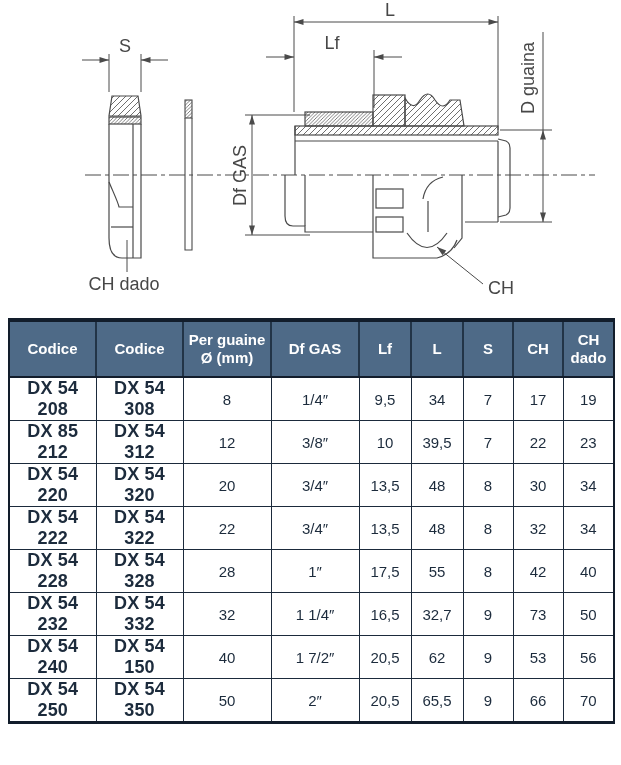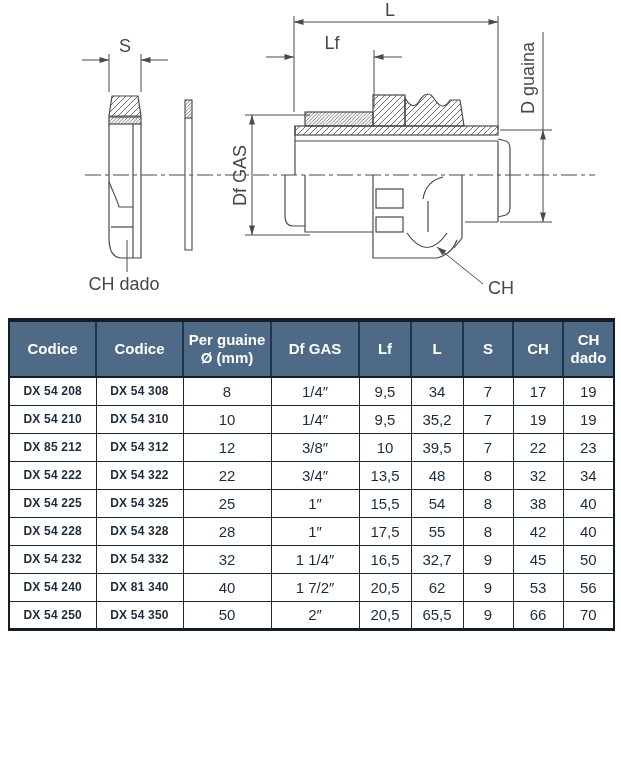--- a/index.html
+++ b/index.html
@@ -38,21 +38,21 @@
   table.spec td {
     border:1px solid #1b2a3b;
     height:28px;
     text-align:center;
     vertical-align:middle;
     font-size:15px;
     color:#1c2b3c;
     padding:0 2px;
     background:#ffffff;
   }
-  table.spec td.code { font-weight:bold; font-size:12px; letter-spacing:.2px; }
+  table.spec td.code { font-weight:bold; font-size:18px; letter-spacing:.2px; }
   table.spec tr td:first-child { border-left:2px solid #121d2b; }
   table.spec tr td:last-child  { border-right:2px solid #121d2b; }
   table.spec tr:last-child td  { border-bottom:3px solid #121d2b;margin-top:13px; }
 
   text.dim {
     font-family:"Liberation Sans", sans-serif;
     font-size:18px;
     fill:#474747;
   }
 </style>
@@ -191,88 +191,77 @@
         <td class="code">DX 54 308</td>
         <td>8</td>
         <td>1/4″</td>
         <td>9,5</td>
         <td>34</td>
         <td>7</td>
         <td>17</td>
         <td>19</td>
       </tr>
       <tr>
-        <td class="code">DX 54 210</td>
-        <td class="code">DX 54 310</td>
-        <td>10</td>
-        <td>1/4″</td>
-        <td>9,5</td>
-        <td>35,2</td>
-        <td>7</td>
-        <td>19</td>
-        <td>19</td>
-      </tr>
-      <tr>
         <td class="code">DX 85 212</td>
         <td class="code">DX 54 312</td>
         <td>12</td>
         <td>3/8″</td>
         <td>10</td>
         <td>39,5</td>
         <td>7</td>
         <td>22</td>
         <td>23</td>
       </tr>
       <tr>
+        <td class="code">DX 54 220</td>
+        <td class="code">DX 54 320</td>
+        <td>20</td>
+        <td>3/4″</td>
+        <td>13,5</td>
+        <td>48</td>
+        <td>8</td>
+        <td>30</td>
+        <td>34</td>
+      </tr>
+      <tr>
         <td class="code">DX 54 222</td>
         <td class="code">DX 54 322</td>
         <td>22</td>
         <td>3/4″</td>
         <td>13,5</td>
         <td>48</td>
         <td>8</td>
         <td>32</td>
         <td>34</td>
-      </tr>
-      <tr>
-        <td class="code">DX 54 225</td>
-        <td class="code">DX 54 325</td>
-        <td>25</td>
-        <td>1″</td>
-        <td>15,5</td>
-        <td>54</td>
-        <td>8</td>
-        <td>38</td>
-        <td>40</td>
       </tr>
       <tr>
         <td class="code">DX 54 228</td>
         <td class="code">DX 54 328</td>
         <td>28</td>
         <td>1″</td>
         <td>17,5</td>
         <td>55</td>
         <td>8</td>
         <td>42</td>
         <td>40</td>
       </tr>
       <tr>
         <td class="code">DX 54 232</td>
         <td class="code">DX 54 332</td>
         <td>32</td>
         <td>1 1/4″</td>
         <td>16,5</td>
         <td>32,7</td>
         <td>9</td>
-        <td>45</td>
+        <td>73</td>
         <td>50</td>
       </tr>
       <tr>
         <td class="code">DX 54 240</td>
-        <td class="code">DX 81 340</td>
+        <td class="code">DX 54 150</td>
         <td>40</td>
         <td>1 7/2″</td>
         <td>20,5</td>
         <td>62</td>
         <td>9</td>
         <td>53</td>
         <td>56</td>
       </tr>
       <tr>
         <td class="code">DX 54 250</td>

